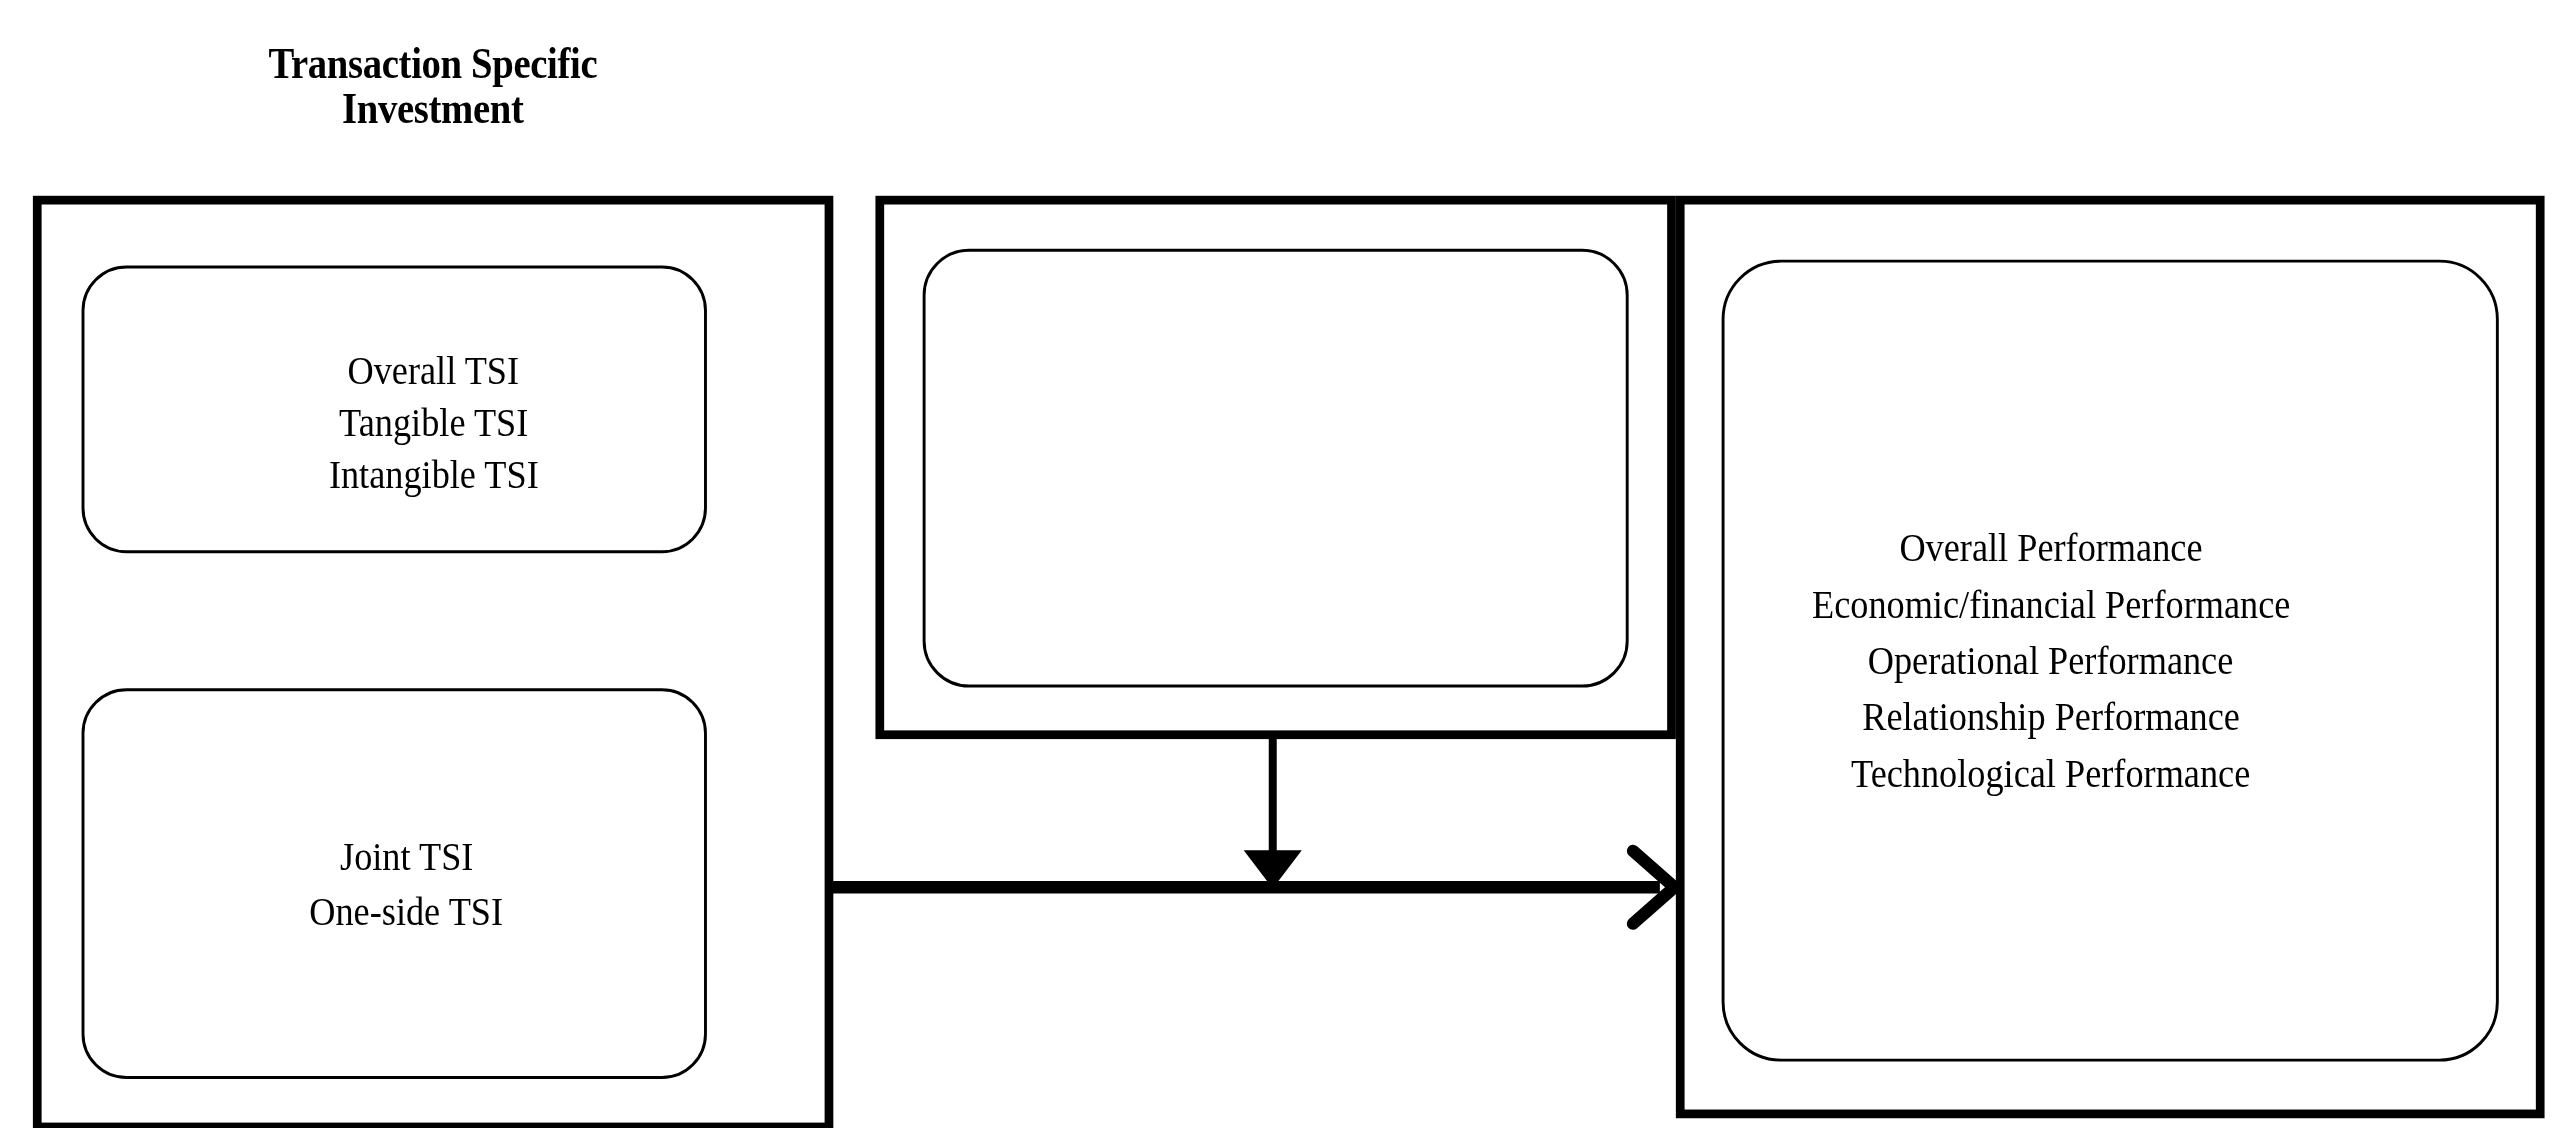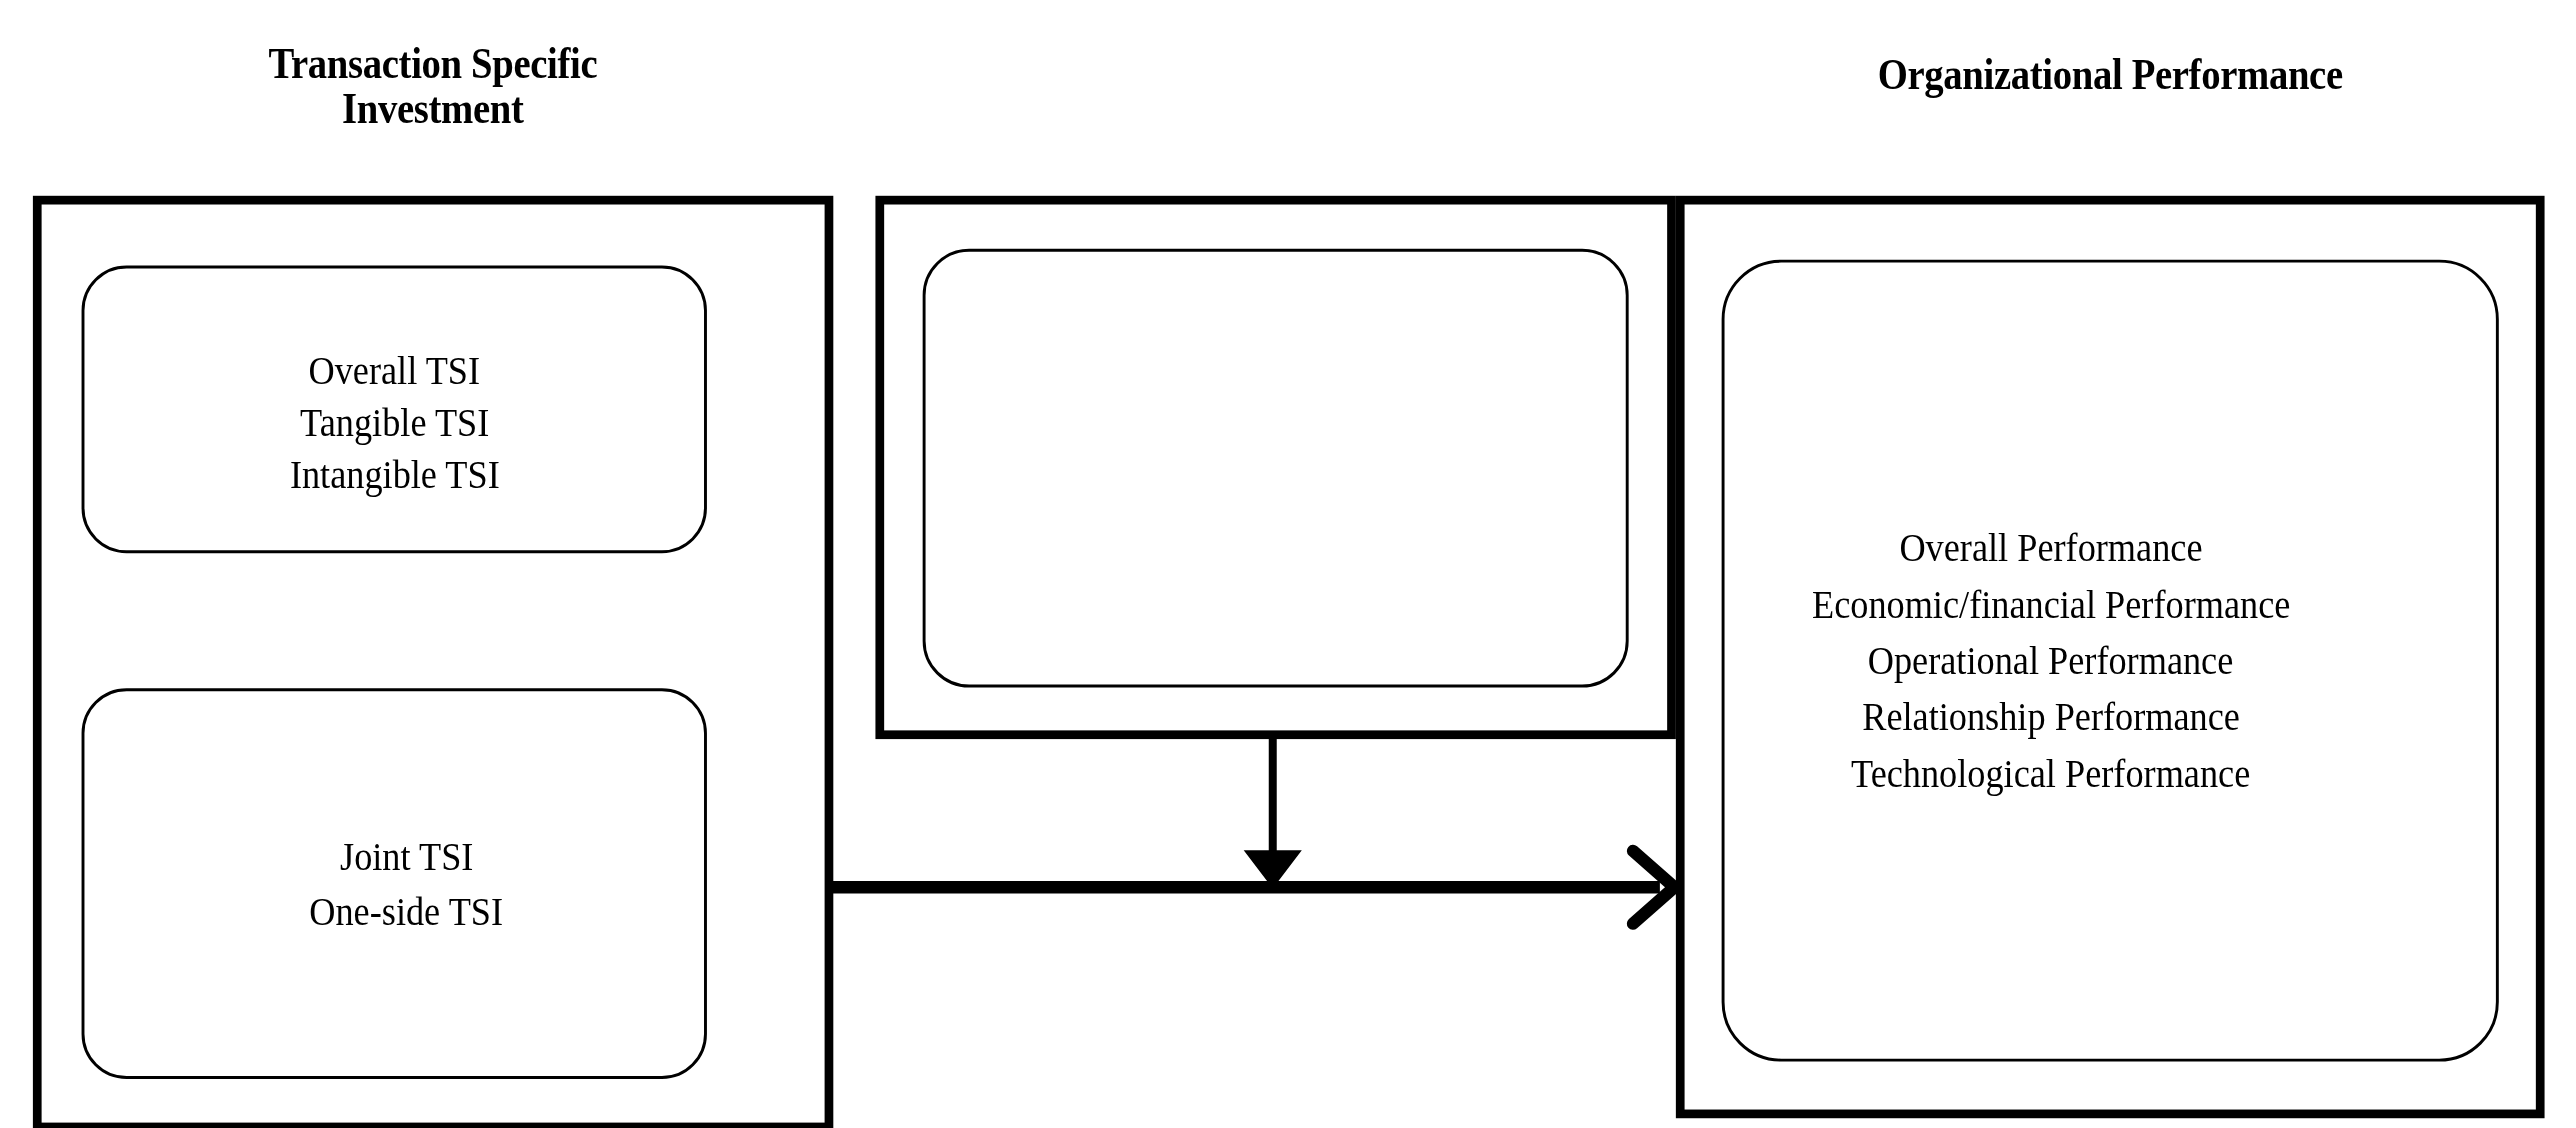--- a/index.html
+++ b/index.html
@@ -95,25 +95,22 @@
 
     <polygon points="1714,1122 1790,1122 1752,1172" fill="#000000" stroke="#000000" stroke-width="2"></polygon>
   </svg>
 
   <div class="title-wrap" style="left:37px; top:5.8px; width:792px; height:145px;">
     <div class="col-title">Transaction Specific
 Investment</div>
   </div>
 
 
-  <div class="title-wrap" style="left:1680px; top:17.4px; width:860px; height:87px;">
-    <div class="col-title">Organizational Performance</div>
-  </div>
 
-  <div class="item-list tsi-upper" style="left:83px; top:231px; width:623px; height:310px;">
+  <div class="item-list tsi-upper" style="left:83px; top:231px; width:623px; height:310px;padding-left:39px;">
     <div class="item-line">Overall TSI</div>
     <div class="item-line">Tangible TSI</div>
     <div class="item-line">Intangible TSI</div>
   </div>
 
   <div class="item-list tsi-lower" style="left:83px; top:654px; width:647px; height:388px;">
     <div class="item-line">Joint TSI</div>
     <div class="item-line">One-side TSI</div>
   </div>
 

